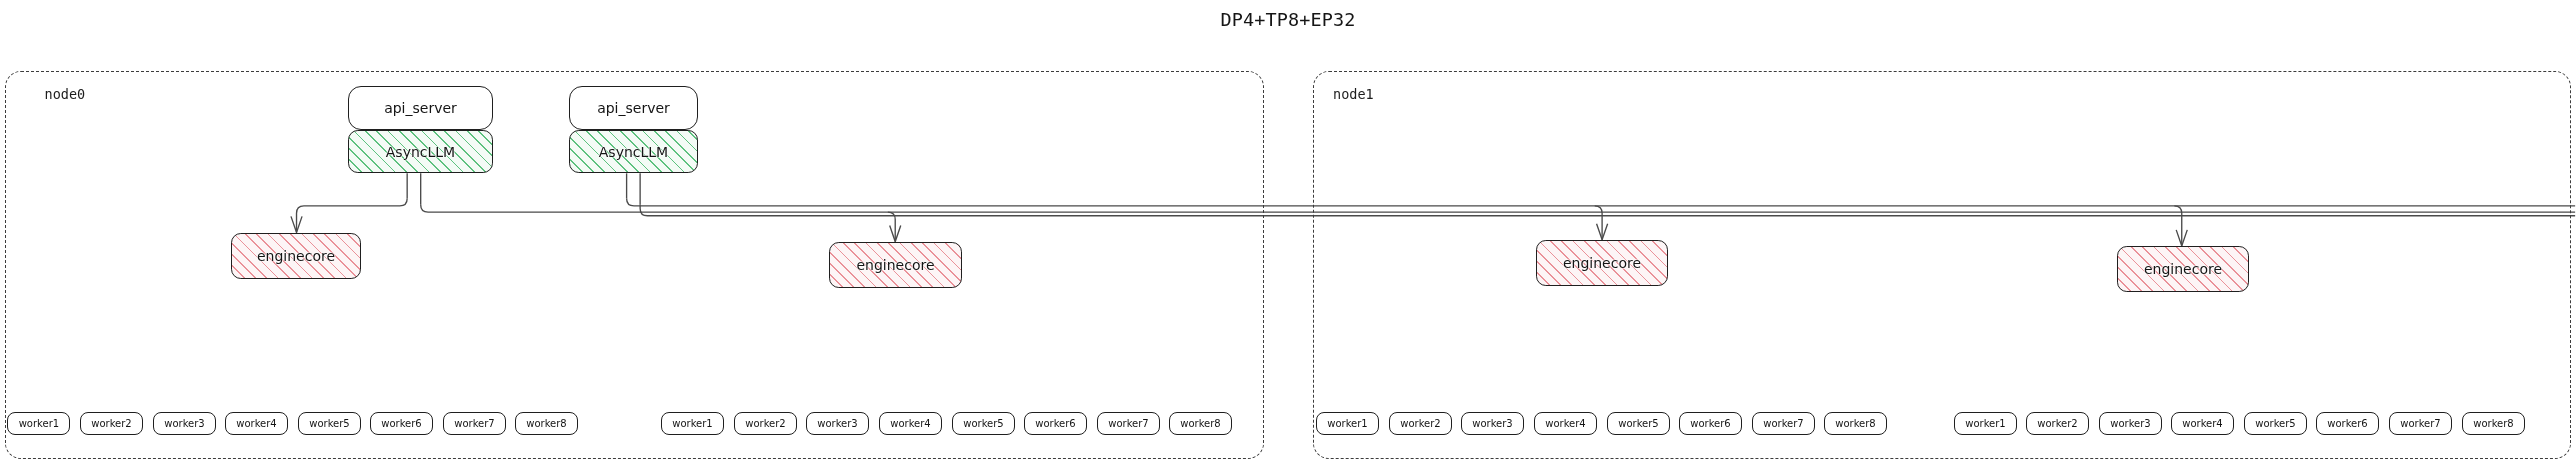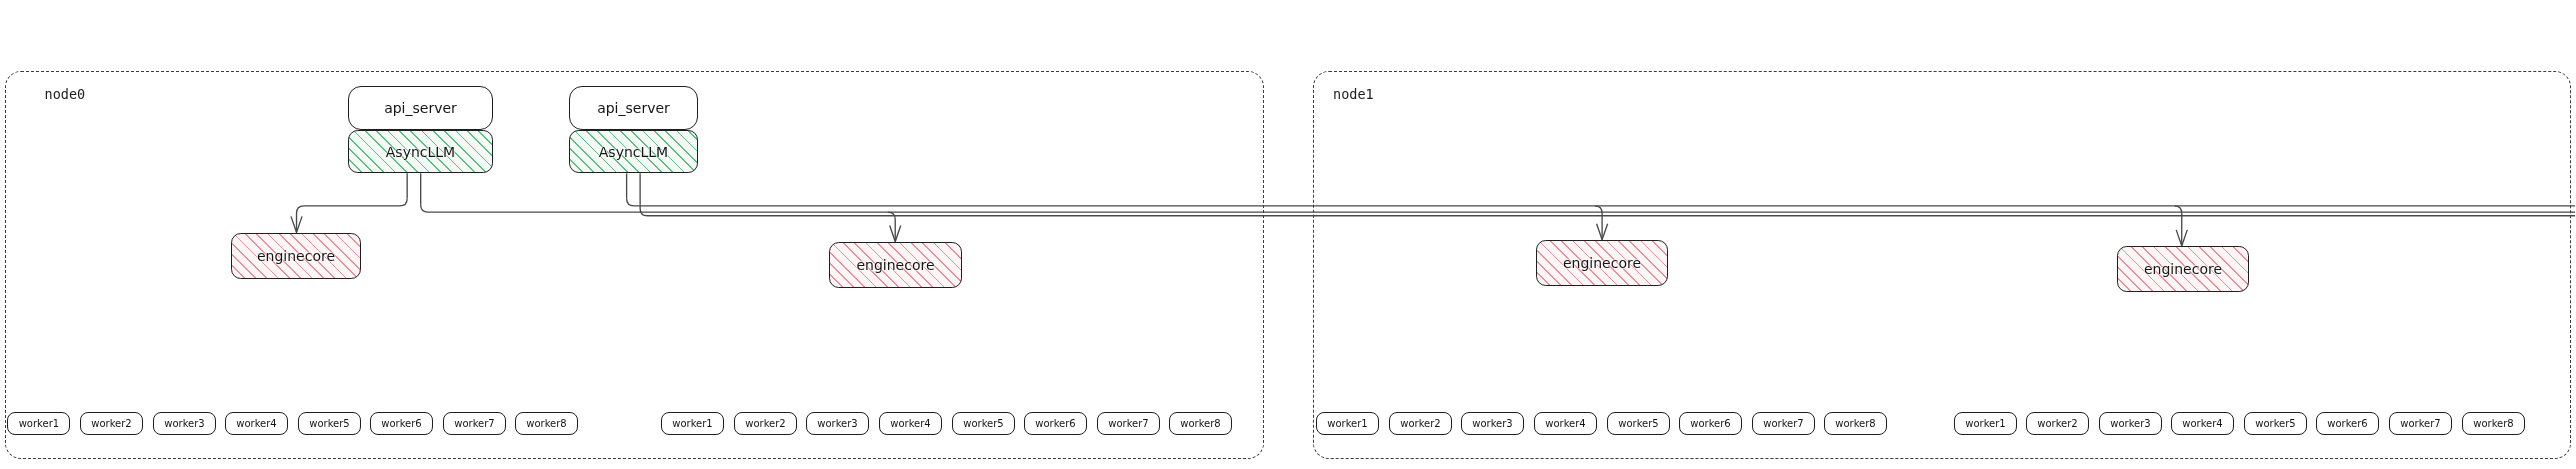--- a/index.html
+++ b/index.html
@@ -51,20 +51,21 @@
 
   
   #edges{position:absolute;left:0;top:0;width:2576px;height:469px;
          pointer-events:none;}
 </style>
 </head>
 <body>
 
 <div id="stage">
 
+  <div class="title">DP4+TP8+EP32</div>
 
   <svg id="edges" viewBox="0 0 4188 763" width="2576" height="469" xmlns="http://www.w3.org/2000/svg">
       <path d="M661,282 L661,323" fill="none" stroke="#4a4a4a" stroke-width="2.2"></path>
       <path d="M683,282 L683,333" fill="none" stroke="#4a4a4a" stroke-width="2.2"></path>
       <path d="M1018,282 L1018,323" fill="none" stroke="#4a4a4a" stroke-width="2.2"></path>
       <path d="M1040,282 L1040,333" fill="none" stroke="#4a4a4a" stroke-width="2.2"></path>
       <path d="M661,323 Q661,335 649,335 L493,335 Q481,335 481,347 L481,378" fill="none" stroke="#4a4a4a" stroke-width="2.2"></path>
       <path d="M472,352 L481,378 L490,352" fill="none" stroke="#4a4a4a" stroke-width="2.2"></path>
       <path d="M683,333 Q683,345 695,345 L4188,345" fill="none" stroke="#4a4a4a" stroke-width="2.2"></path>
       <path d="M1018,323 Q1018,335 1030,335 L4188,335" fill="none" stroke="#4a4a4a" stroke-width="2.2"></path>

